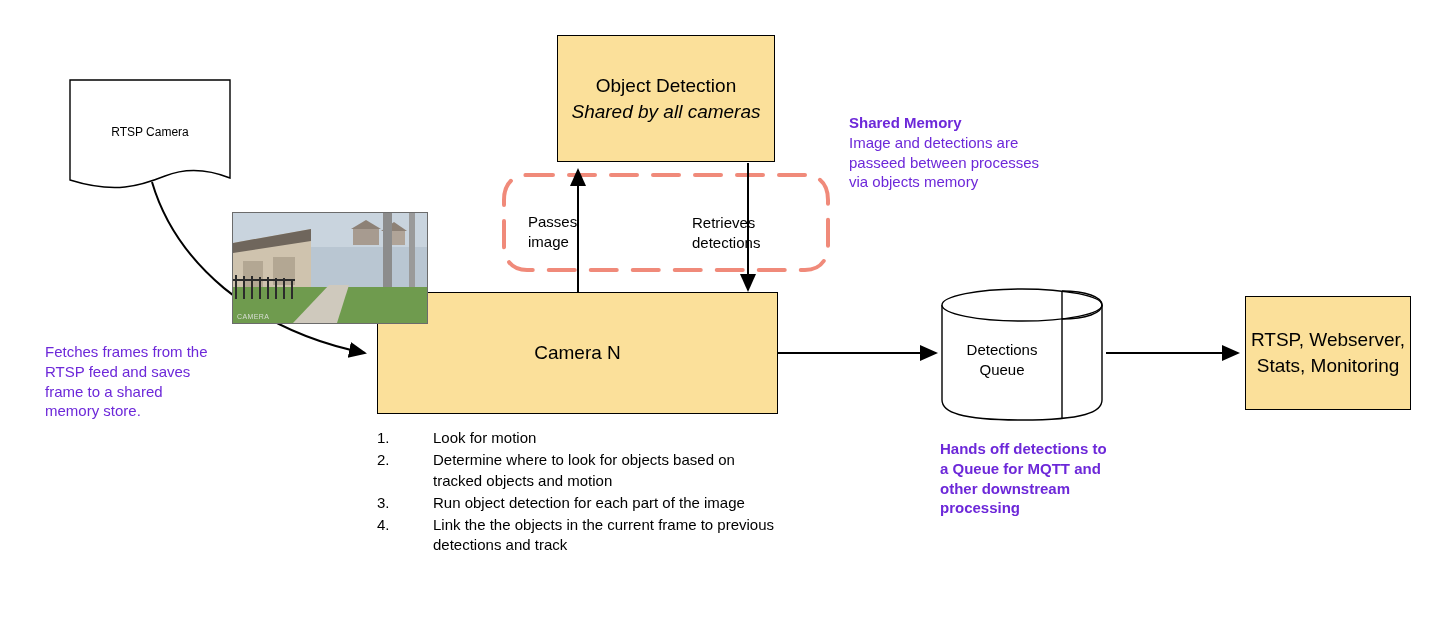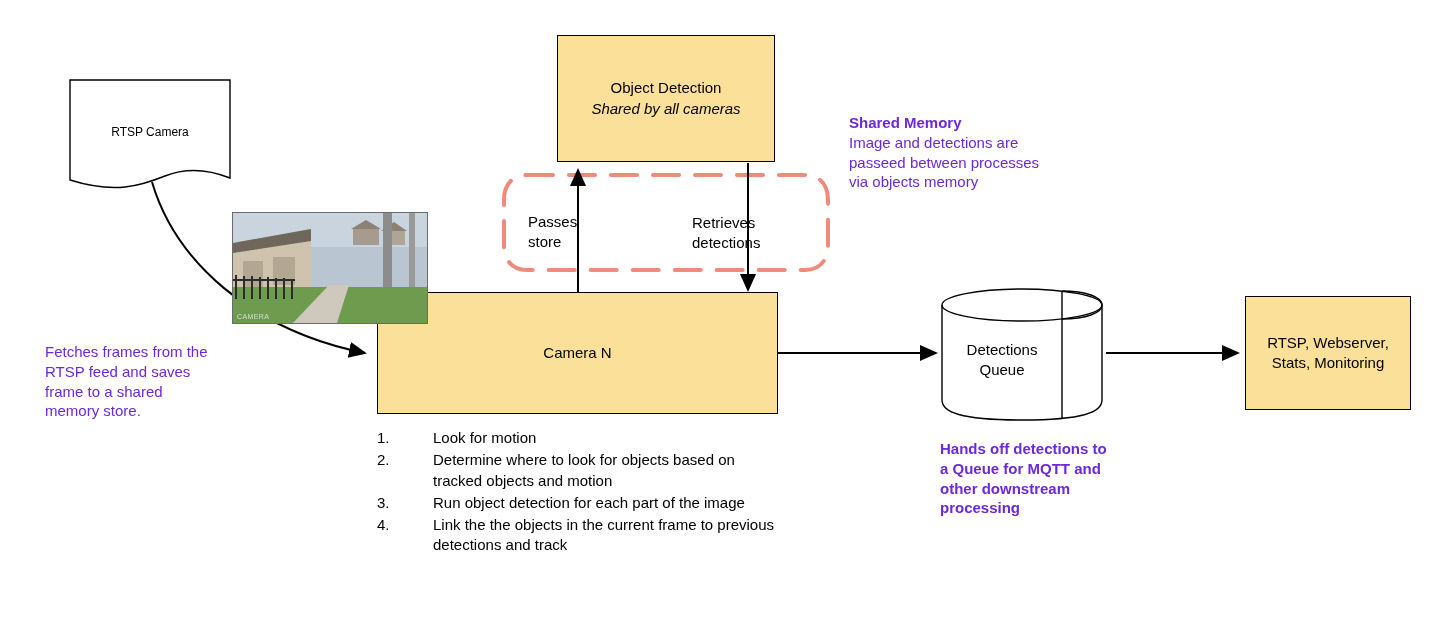--- a/index.html
+++ b/index.html
@@ -27,21 +27,21 @@
   }
   .box {
     background: #fbe09a;
     border: 1px solid #000000;
     box-sizing: border-box;
     display: flex;
     flex-direction: column;
     align-items: center;
     justify-content: center;
     text-align: center;
-    font-size: 15px;
+    font-size: 19px;
     line-height: 1.35;
   }
   .box .sub {
     font-style: italic;
   }
   .note {
     font-size: 15px;
     line-height: 1.32;
     color: #6d28d9;
   }
@@ -161,21 +161,21 @@
         <rect x="42" y="65" width="2" height="21"></rect>
         <rect x="50" y="65" width="2" height="21"></rect>
         <rect x="58" y="66" width="2" height="20"></rect>
       </g>
     </svg>
     <span class="wm">CAMERA</span>
   </div>
 
   <div class="abs" style="left:528px; top:212px; width:110px; text-align:left; font-size:15px; line-height:1.35;">
     <div>Passes</div>
-    <div>store</div>
+    <div>image</div>
   </div>
 
   <div class="abs" style="left:692px; top:213px; width:118px; font-size:15px; line-height:1.35;">
     <div>Retrieves</div>
     <div>detections</div>
   </div>
 
   <div class="abs note" style="left:849px; top:113px; width:210px;">
     <b>Shared Memory</b>
     <div>Image and detections are passeed between processes via objects memory</div>

